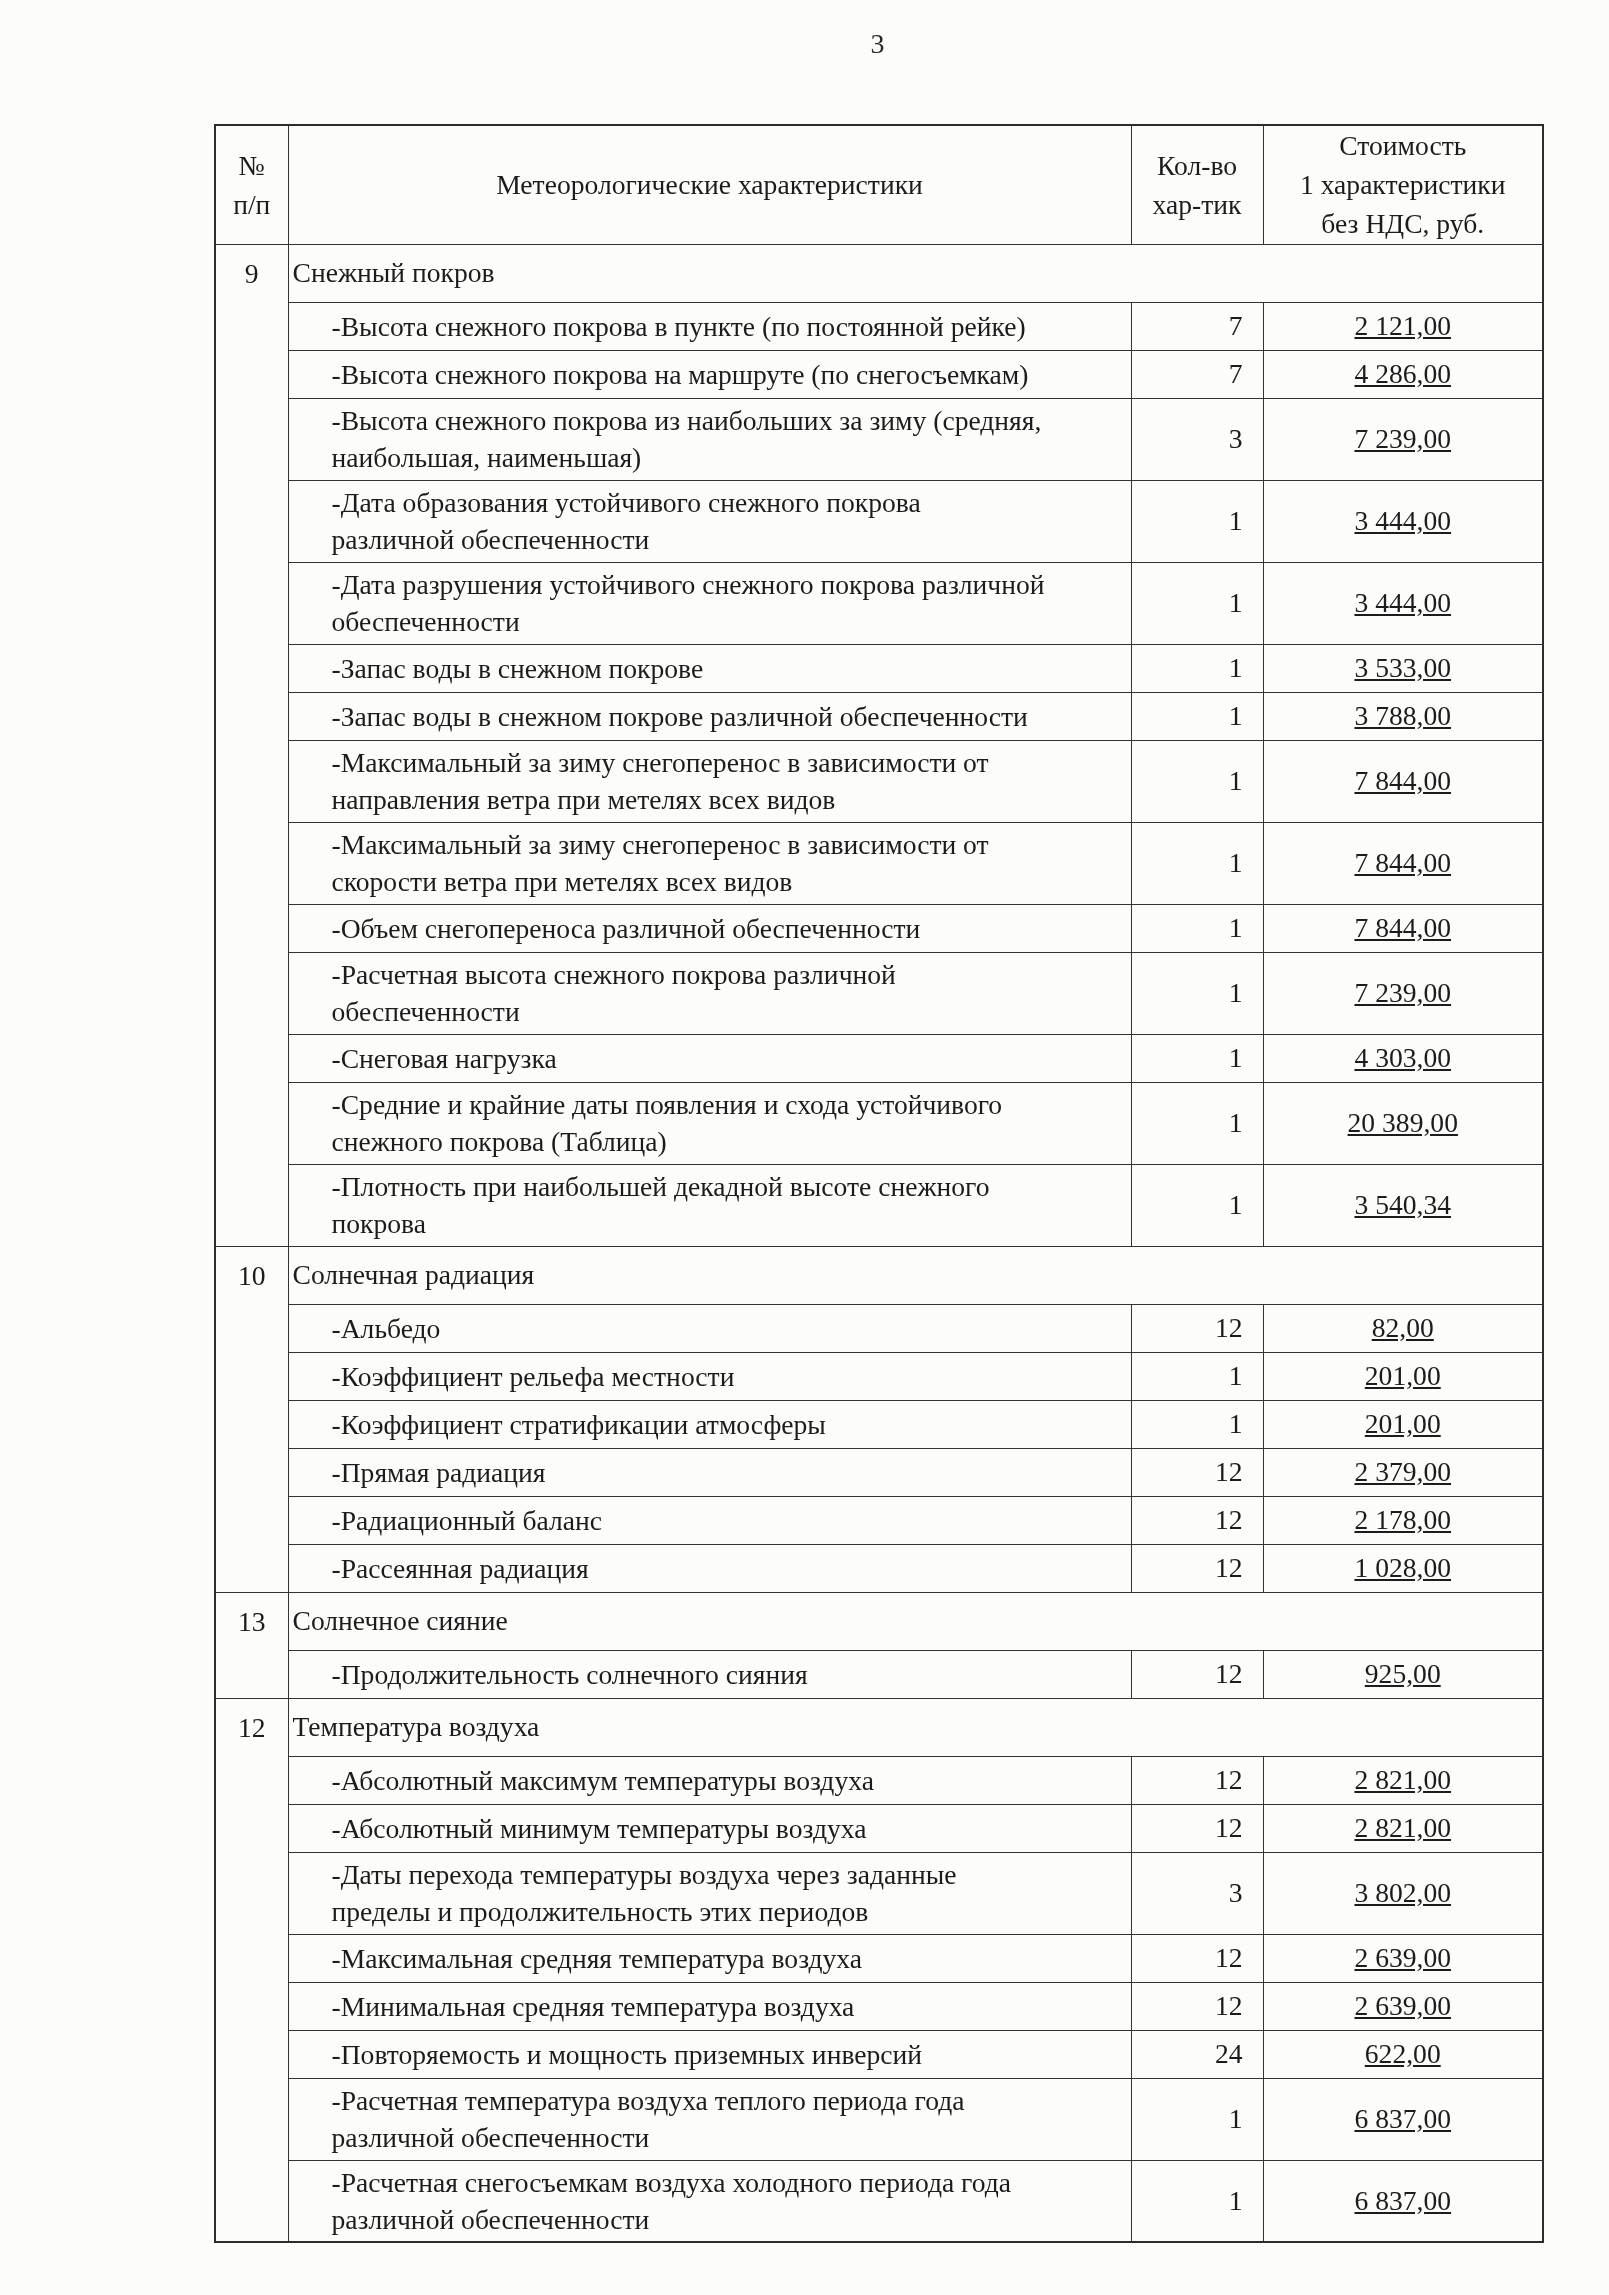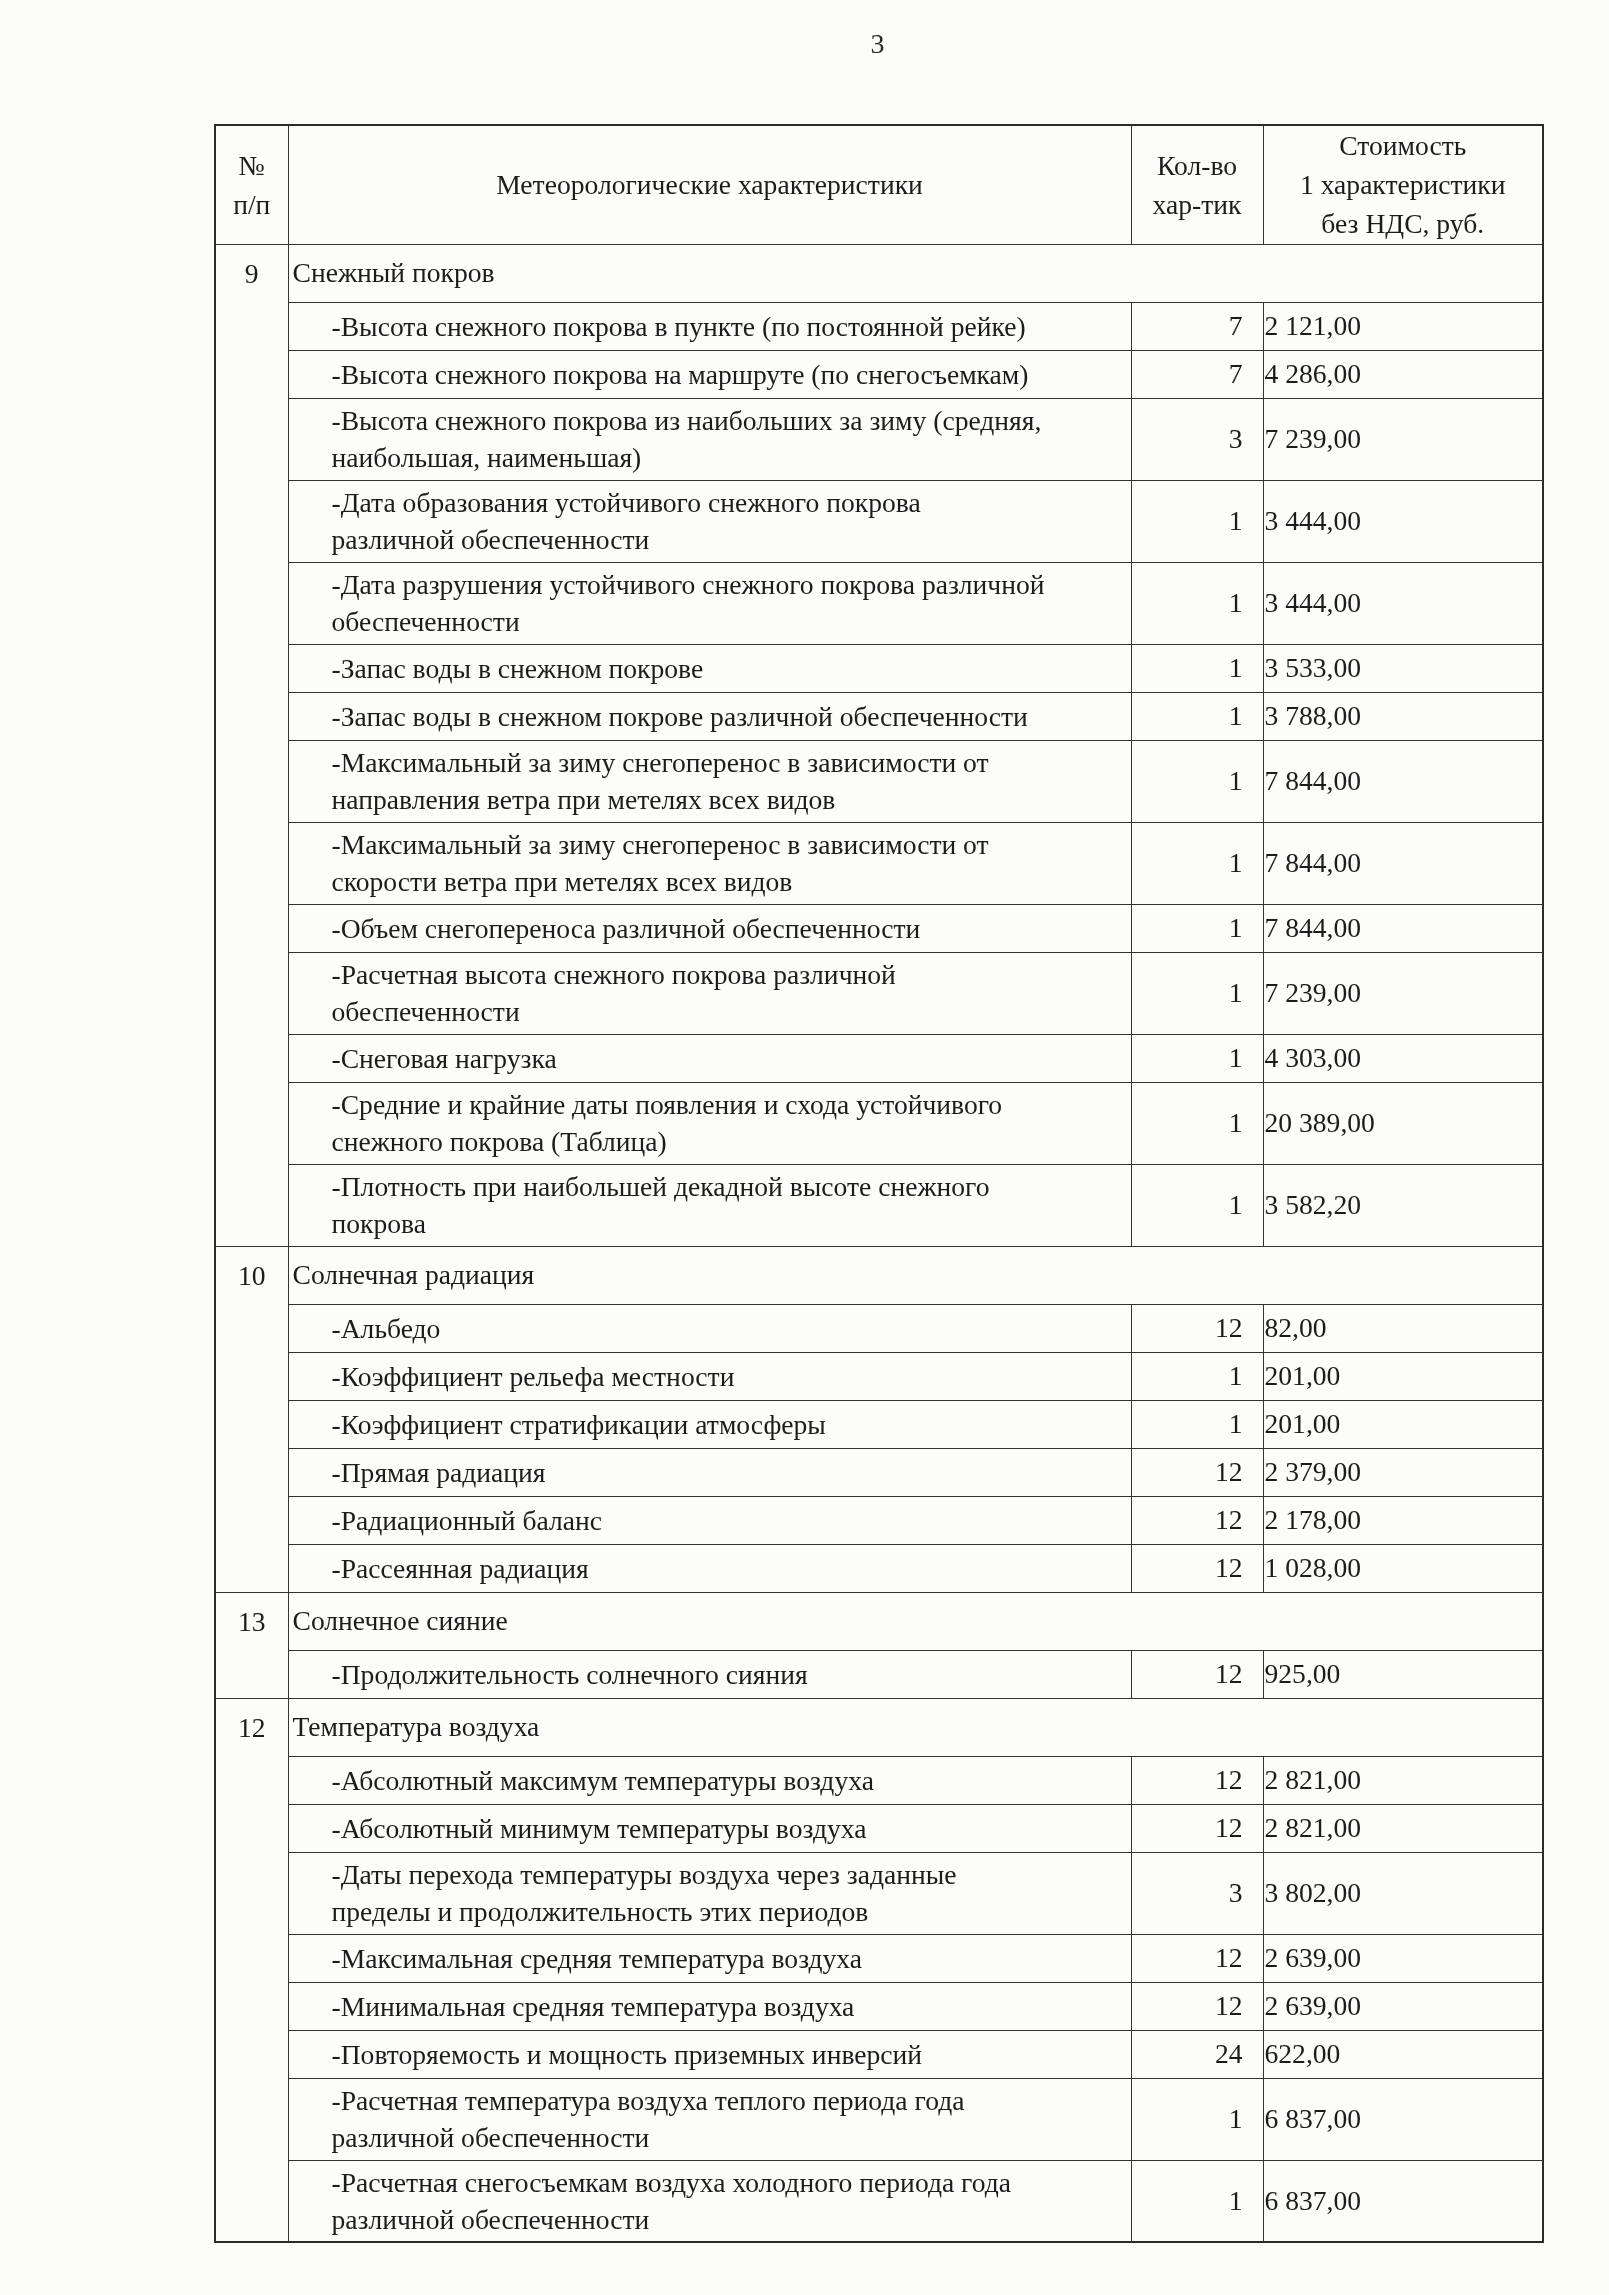--- a/index.html
+++ b/index.html
@@ -65,22 +65,23 @@
     padding-right: 6.7px;
     white-space: pre-line;
     line-height: 37px;
   }
   td.c-qty {
     text-align: right;
     vertical-align: middle;
     padding-right: 20px;
   }
   td.c-price {
-    text-align: left;
-    vertical-align: middle;
+    text-align: center;
+    vertical-align: middle;
+    text-decoration: underline;
   }
 </style>
 </head>
 <body>
 
 <div class="page">
   <div class="page-number">3</div>
 
   <table class="doc-table">
     <colgroup>
@@ -175,21 +176,21 @@
         <tr class="row-2l">
           <td class="c-char">-Средние и крайние даты появления и схода устойчивого
 снежного покрова (Таблица)</td>
           <td class="c-qty">1</td>
           <td class="c-price">20 389,00</td>
         </tr>
         <tr class="row-2l">
           <td class="c-char">-Плотность при наибольшей декадной высоте снежного
 покрова</td>
           <td class="c-qty">1</td>
-          <td class="c-price">3 582,20</td>
+          <td class="c-price">3 540,34</td>
         </tr>
         <tr class="section-row">
           <td class="c-num" rowspan="7">10</td>
           <td class="section-title" colspan="3">Солнечная радиация</td>
         </tr>
         <tr class="row-1l">
           <td class="c-char">-Альбедо</td>
           <td class="c-qty">12</td>
           <td class="c-price">82,00</td>
         </tr>

